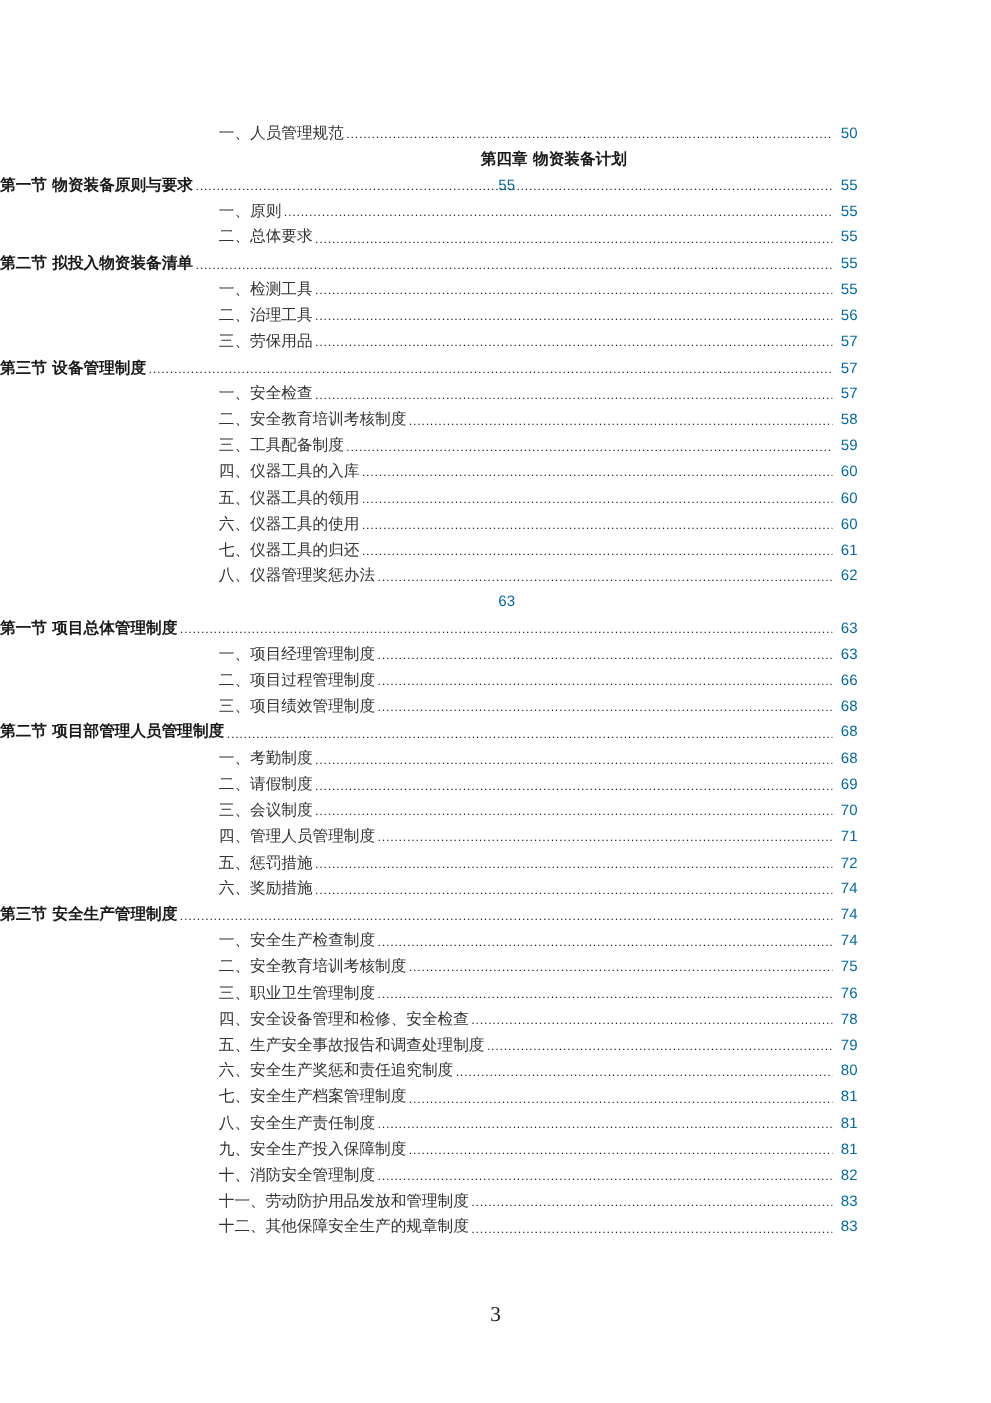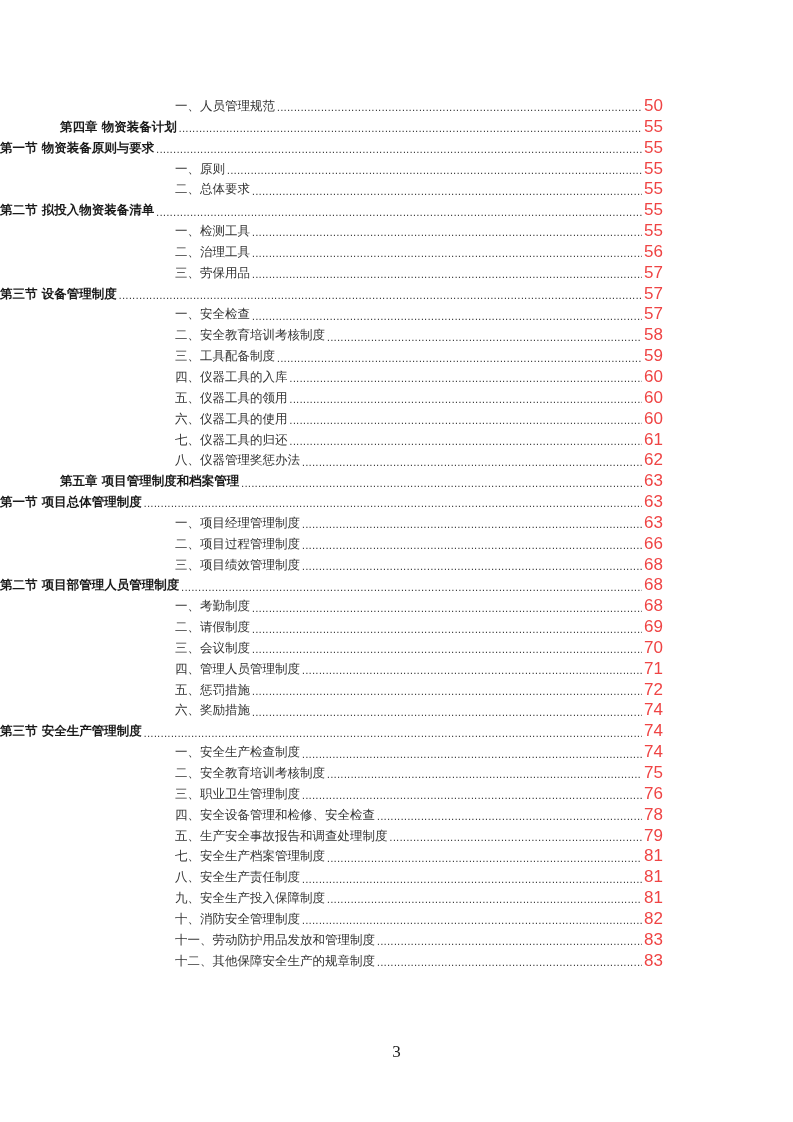--- a/index.html
+++ b/index.html
@@ -1,33 +1,33 @@
 <!DOCTYPE html>
 <html><head>
 <meta charset="utf-8">
 <style>
   html, body { margin: 0; padding: 0; background: #ffffff; }
   body { width: 793px; height: 1122px; position: relative; overflow: hidden;
          font-family: "DejaVu Serif", "Liberation Serif", serif; color: #1a1a1a; }
   .toc { position: absolute; left: 0; top: 96px; width: 766px; }
   .row { position: relative; height: 20.85px; display: flex; align-items: center;
          font-size: 12.5px; line-height: 20.85px; box-sizing: border-box; }
-  .row.l1 { padding-left: 60px; }
+  .row.l1 { padding-left: 120px; flex-direction: column; }
   .row.l2 { }
   .row.l3 { padding-left: 175px; }
   .row .title { white-space: nowrap; flex: 0 0 auto; }
   .row.l1 .title, .row.l2 .title { font-family: "DejaVu Sans", "Liberation Sans", sans-serif; font-weight: bold; font-size: 12.5px; }
   .row.l3 .title { color: #333; }
   .row .leader { flex: 1 1 auto; margin: 0 2px; height: 20px; overflow: hidden;
          border-bottom: none; position: relative; }
   .row .leader::after { content: "................................................................................................................................................................................................................................................";
          position: absolute; left: 0; bottom: 3px; white-space: nowrap; letter-spacing: 0.6px;
          font-family: "Liberation Sans", sans-serif; font-size: 10px; color: #222; line-height: 10px; }
-  .row .page { flex: 0 0 auto; width: 18px; text-align: right; margin-right: 104px;
-         font-family: "Liberation Sans", sans-serif; font-size: 17px; color: #ef4444; }
+  .row .page { flex: 0 0 auto; width: 18px; text-align: right; margin-right: 80px;
+         font-family: "Liberation Sans", sans-serif; font-size: 12px; color: #0369a1; }
   .page-number { position: absolute; top: 1042px; left: 0; width: 793px; text-align: center;
          font-family: "Liberation Serif", serif; font-size: 17px; color: #222; }
 </style>
 </head>
 <body>
 
 <div class="toc" id="toc">
     <div class="row l3">
       <span class="title">一、人员管理规范</span>
       <span class="leader"></span>
@@ -112,21 +112,20 @@
       <span class="title">七、仪器工具的归还</span>
       <span class="leader"></span>
       <span class="page">61</span>
     </div>
     <div class="row l3">
       <span class="title">八、仪器管理奖惩办法</span>
       <span class="leader"></span>
       <span class="page">62</span>
     </div>
     <div class="row l1">
-      <span class="title">第五章  项目管理制度和档案管理</span>
       <span class="leader"></span>
       <span class="page">63</span>
     </div>
     <div class="row l2">
       <span class="title">第一节  项目总体管理制度</span>
       <span class="leader"></span>
       <span class="page">63</span>
     </div>
     <div class="row l3">
       <span class="title">一、项目经理管理制度</span>
@@ -200,20 +199,25 @@
     </div>
     <div class="row l3">
       <span class="title">四、安全设备管理和检修、安全检查</span>
       <span class="leader"></span>
       <span class="page">78</span>
     </div>
     <div class="row l3">
       <span class="title">五、生产安全事故报告和调查处理制度</span>
       <span class="leader"></span>
       <span class="page">79</span>
+    </div>
+    <div class="row l3">
+      <span class="title">六、安全生产奖惩和责任追究制度</span>
+      <span class="leader"></span>
+      <span class="page">80</span>
     </div>
     <div class="row l3">
       <span class="title">七、安全生产档案管理制度</span>
       <span class="leader"></span>
       <span class="page">81</span>
     </div>
     <div class="row l3">
       <span class="title">八、安全生产责任制度</span>
       <span class="leader"></span>
       <span class="page">81</span>

